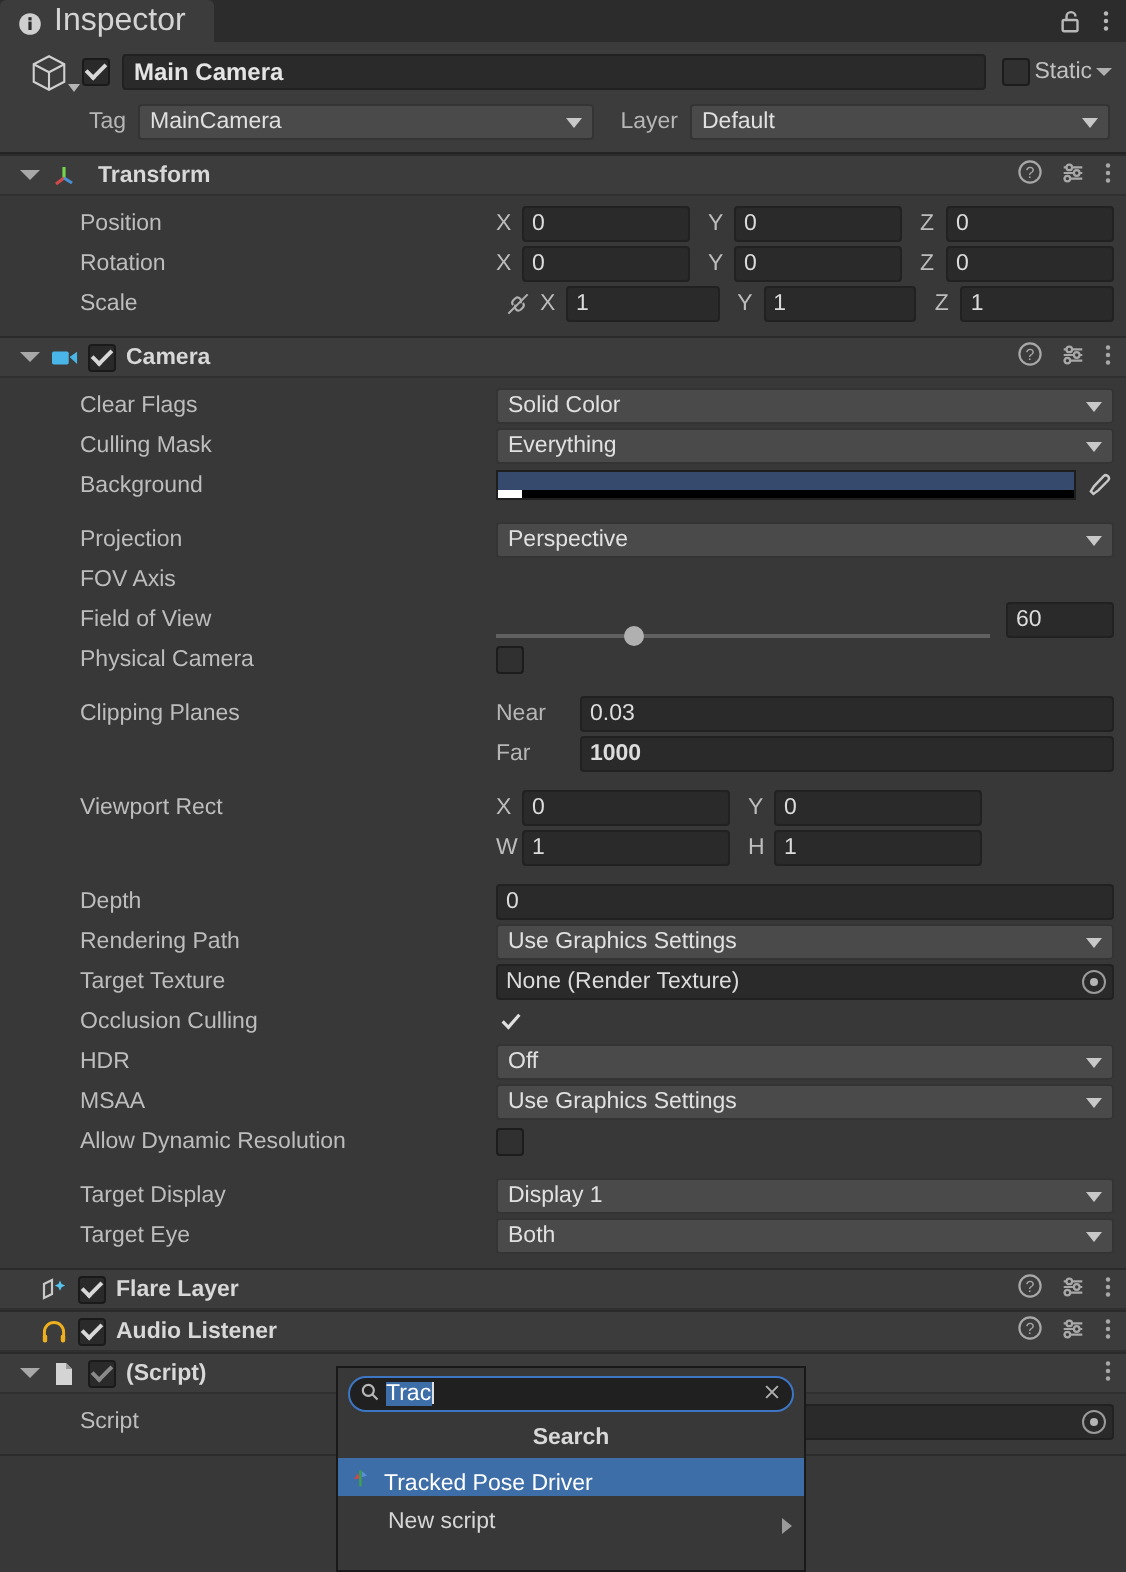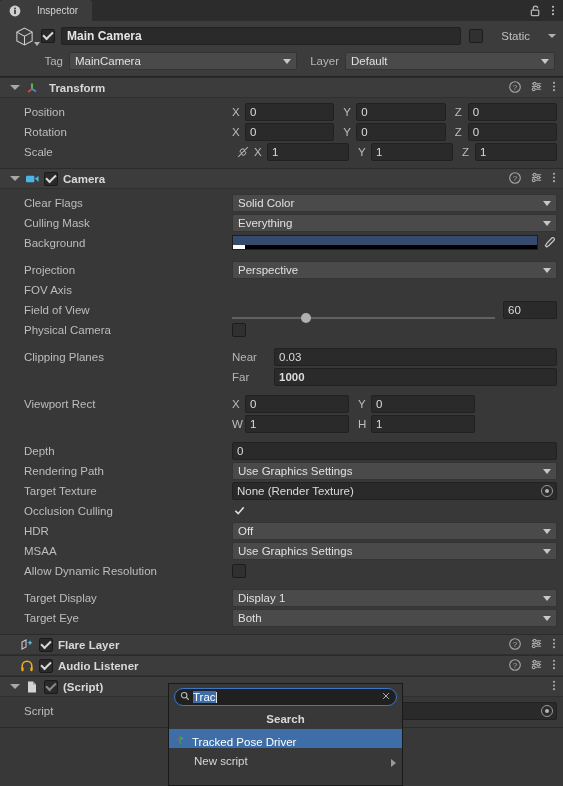--- a/index.html
+++ b/index.html
@@ -13,23 +13,23 @@
   }
   #root { position: relative; width: 563px; height: 786px; background: #383838; }
 
   
   .tabbar {
     height: 21px; background: #2c2c2c; position: relative;
     display: flex; align-items: stretch;
   }
   .tab {
     background: #3c3c3c; height: 21px; display: flex; align-items: center;
-    padding: 0 14px 0 9px; gap: 16px;
+    padding: 0 14px 0 9px; gap: 6px;
     border-top-left-radius: 3px; border-top-right-radius: 3px;
-    color: #d4d4d4; font-size: 10px;
+    color: #d4d4d4; font-size: 16px;
   }
   .tab-ico { width: 12px; height: 12px; display:block; }
   .tabbar-right {
     margin-left: auto; display: flex; align-items: center; gap: 9px;
     padding-right: 8px;
   }
   .icobtn { display:flex; align-items:center; justify-content:center; }
 
   
   .go-header { background: #3c3c3c; padding: 5px 7px 6px 7px; border-bottom: 1px solid #242424;}
@@ -43,21 +43,21 @@
   .cbx.checked::after {
     content: ""; width: 8px; height: 4px; border-left: 2px solid #d8d8d8;
     border-bottom: 2px solid #d8d8d8; transform: rotate(-45deg) translate(1px,-1px);
   }
   .cbx.dim::after { border-color: #8a8a8a; }
   .name-field {
     flex: 1; height: 18px; background: #2a2a2a; border: 1px solid #212121;
     margin-left: 6px; border-radius: 2px; display: flex; align-items: center;
     padding: 0 5px; color: #e4e4e4; font-size: 12px; font-weight: bold;
   }
-  .static-wrap { display: flex; align-items: center; gap: 18px; margin-left: 8px; text-align: center; }
+  .static-wrap { display: flex; align-items: center; gap: 2px; margin-left: 8px; text-align: center; }
   .static-cbx { width: 14px; height: 14px; background: #303030; border: 1px solid #1c1c1c; border-radius: 2px;}
   .static-lbl { color: #c0c0c0; font-size: 11.5px; }
   .caret-dn {
     width: 0; height: 0; border-left: 4px solid transparent; border-right: 4px solid transparent;
     border-top: 4px solid #b0b0b0;
   }
   .go-row2 { display: flex; align-items: center; margin-top: 6px; height: 18px; }
   .lbl-sm { color: #b6b6b6; font-size: 11.5px; }
   .dd {
     background: #4a4a4a; border: 1px solid #343434; border-radius: 2px;
@@ -77,21 +77,21 @@
     position: relative;
   }
   .foldout {
     width: 0; height: 0; border-left: 5px solid transparent; border-right: 5px solid transparent;
     border-top: 5px solid #a8a8a8; margin: 0 5px 0 6px; flex: 0 0 auto;
   }
   .comp-ico { width: 14px; height: 14px; flex: 0 0 auto; margin-right: 5px; display:block;}
   .comp-title { font-weight: bold; color: #d8d8d8; font-size: 11.5px; margin-left: 5px; }
   .comp-right { margin-left: auto; display: flex; align-items: center; gap: 9px; }
 
-  .body { background: #383838; padding: 4px 0 6px 0; }
+  .body { background: #383838; padding: 4px 0 6px 16px; }
   .row { display: flex; align-items: center; height: 19px; padding: 0 6px 0 0; margin-bottom: 1px; }
   .row .rlbl { width: 232px; padding-left: 24px; color: #bdbdbd; font-size: 11.5px; flex: 0 0 auto;}
   .fld {
     background: #2a2a2a; border: 1px solid #212121; border-radius: 2px; height: 18px;
     display: flex; align-items: center; padding: 0 4px; color: #dcdcdc; font-size: 11.5px;
   }
   .axis { color: #bdbdbd; font-size: 11.5px; width: 13px; flex: 0 0 auto; }
   .vec { display: flex; align-items: center; flex: 1; gap: 0; }
   .vec .fld { flex: 1; margin-right: 9px; }
   .vec .fld:last-child { margin-right: 0; }

